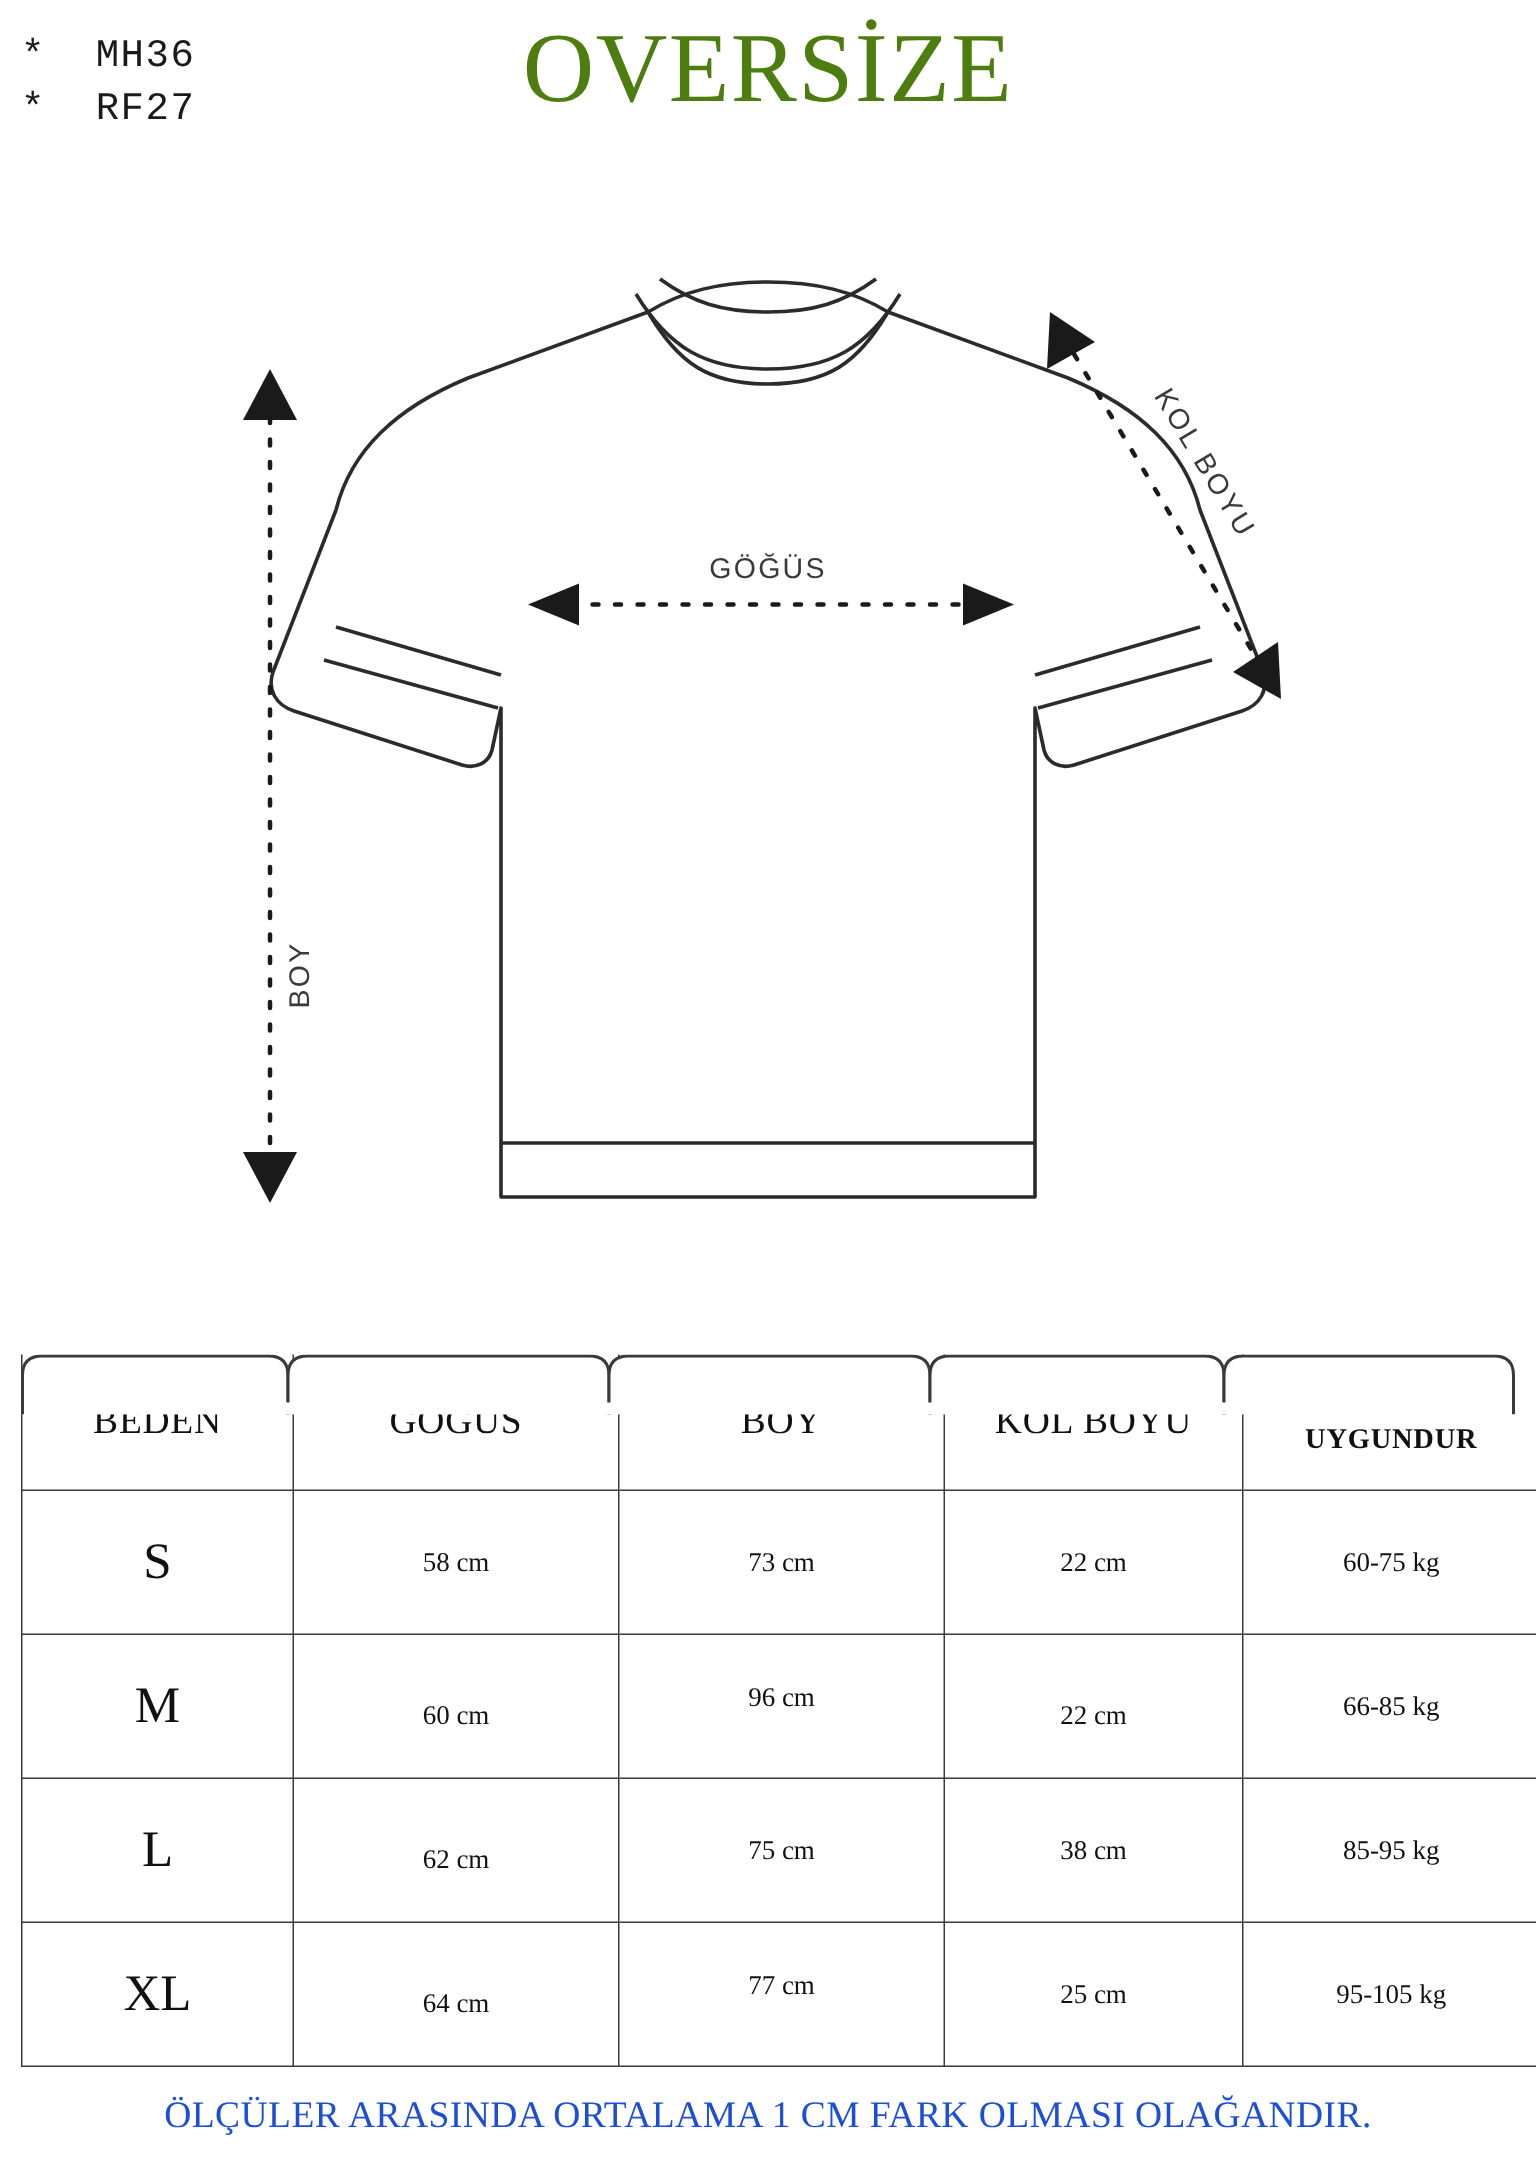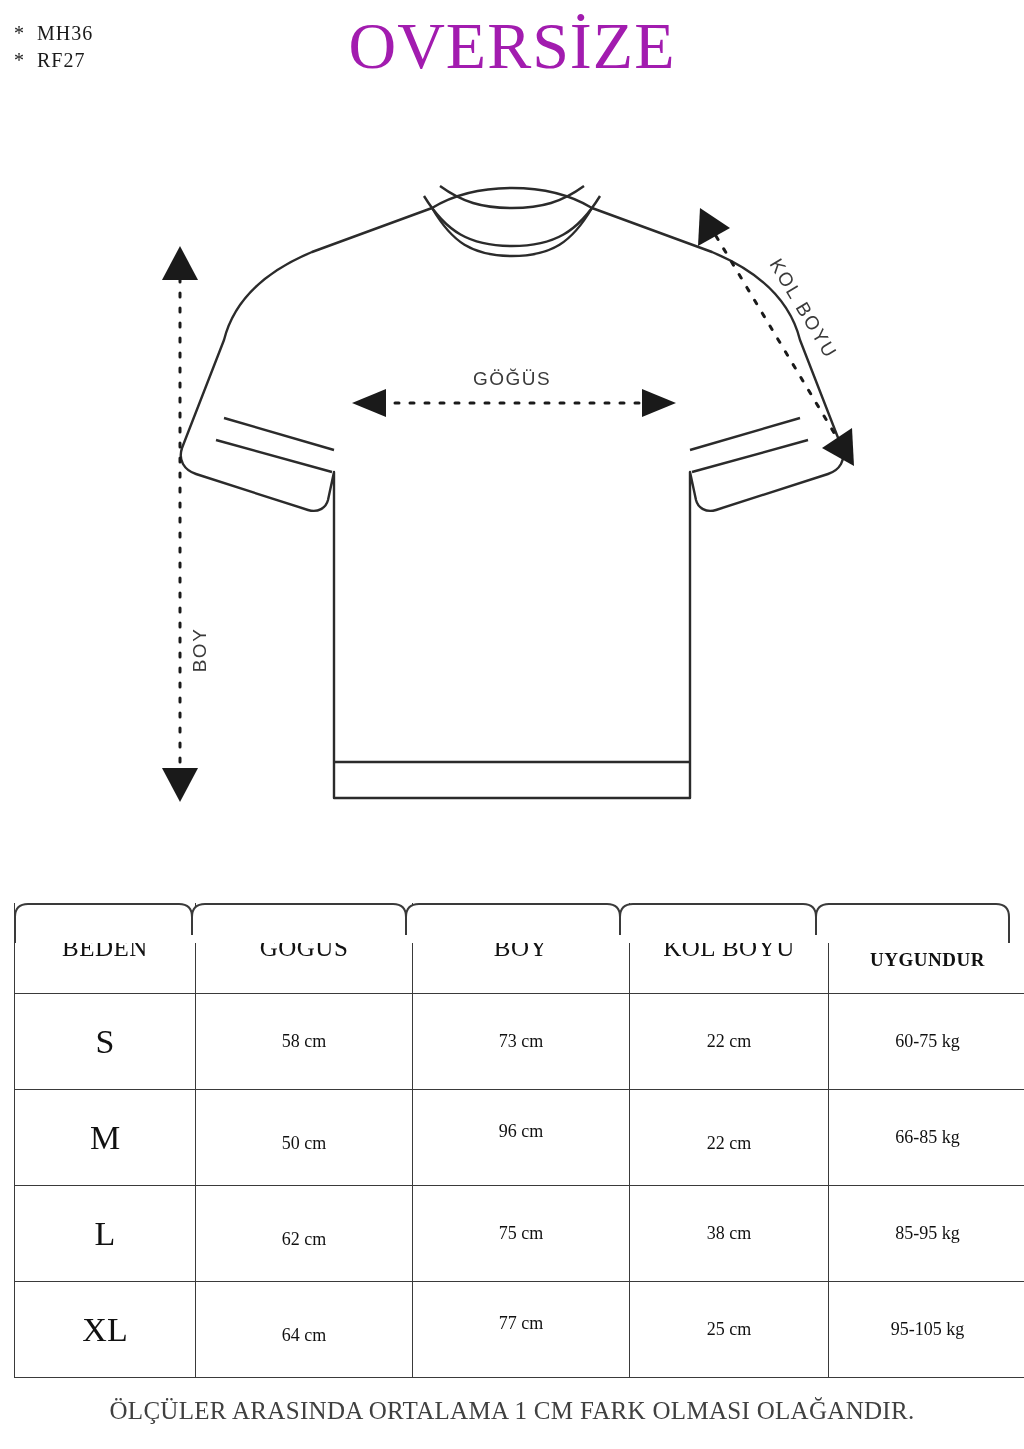--- a/index.html
+++ b/index.html
@@ -14,38 +14,38 @@
     font-family: "Liberation Serif", serif;
     color: #1a1a1a;
     overflow: hidden;
   }
 
   
   .codes {
     position: absolute;
     top: 20px;
     left: 14px;
-    font-family: Liberation Serif, serif;
-    font-size: 20px;
+    font-family: Liberation Mono, monospace;
+    font-size: 26px;
     letter-spacing: 1px;
     line-height: 1.35;
   }
   .codes div { white-space: pre; }
 
   .main-title {
     position: absolute;
     top: 8px;
     left: 0;
     width: 1024px;
     text-align: center;
     font-family: "Liberation Serif", serif;
     font-size: 66px;
     letter-spacing: 1px;
     font-weight: 400;
-    color: #a21caf;
+    color: #4d7c0f;
   }
 
   
   .illustration {
     position: absolute;
     top: 150px;
     left: 0;
     width: 1024px;
     height: 750px;
   }
@@ -105,21 +105,21 @@
 
   .footnote {
     position: absolute;
     top: 1397px;
     left: 0;
     width: 1024px;
     text-align: center;
     font-family: "Liberation Serif", serif;
     font-size: 25px;
     letter-spacing: 0.3px;
-    color: #404040;
+    color: #1d4ed8;
   }
 
   svg text { font-family: "Liberation Sans", sans-serif; }
 </style>
 </head>
 <body>
 
 <div class="codes">
   <div>*  MH36</div>
   <div>*  RF27</div>
@@ -208,21 +208,21 @@
     <tbody>
       <tr>
         <td class="size-cell">S</td>
         <td>58 cm</td>
         <td>73 cm</td>
         <td>22  cm</td>
         <td>60-75 kg</td>
       </tr>
       <tr>
         <td class="size-cell">M</td>
-        <td class="shift-dn">50 cm</td>
+        <td class="shift-dn">60 cm</td>
         <td class="shift-up">96 cm</td>
         <td class="shift-dn">22 cm</td>
         <td>66-85 kg</td>
       </tr>
       <tr>
         <td class="size-cell">L</td>
         <td class="shift-dn">62 cm</td>
         <td>75 cm</td>
         <td>38 cm</td>
         <td>85-95 kg</td>

